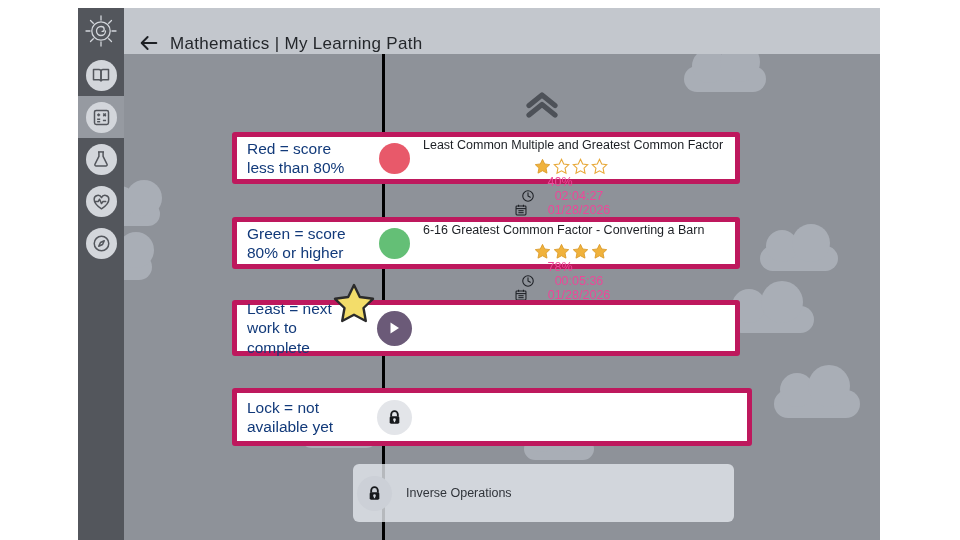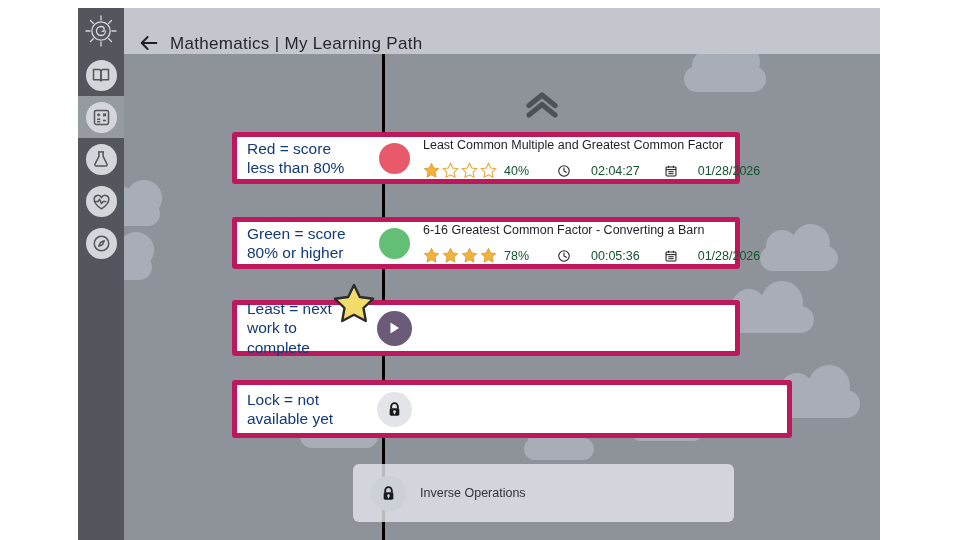--- a/index.html
+++ b/index.html
@@ -79,34 +79,34 @@
   }
   .lockbtn {
     width:35px; height:35px; border-radius:50%; background:#e3e5e9;
     display:flex; align-items:center; justify-content:center;
   }
   .body-col {
     flex:1; display:flex; flex-direction:column; justify-content:space-between;
     padding-right:10px; gap:5px;
   }
   .ctitle { font-size:12.5px; color:#1c1f24; line-height:1.3; }
-  .meta { display:flex; align-items:center; gap:0; font-size:12.5px; color:#14532d; }
+  .meta { display:flex; align-items:center; gap:0; font-size:12.5px; color:#ec4899;flex-direction:column; }
   .stars { display:flex; align-items:center; gap:2px; margin-right:7px; }
   .pct { margin-right:28px; font-size:12.5px; }
   .mitem { display:flex; align-items:center; gap:20px; margin-right:24px; }
   .mitem svg { display:block; }
 
   .starbadge {
     position:absolute; width:42px; height:40px; z-index:5;
   }
 
   
   .card-dim {
     position:absolute; background:rgba(228,231,236,0.80);
-    border-radius:6px; display:flex; align-items:center; padding-left:18px; gap:14px;
+    border-radius:6px; display:flex; align-items:center; padding-left:4px; gap:14px;
   }
   .card-dim .ctitle { color:#30343a; font-size:12.5px; }
 </style>
 </head>
 <body>
 
 <div id="app">
 
   <div class="sidebar">
 
@@ -347,21 +347,21 @@
       </div>
       <div class="badge-col">
         <span class="playbtn">
           <svg width="16" height="16" viewBox="0 0 16 16">
             <polygon points="4.5,2.6 13,8 4.5,13.4" fill="#ffffff"></polygon>
           </svg>
         </span>
       </div>
     </div>
 
-    <div class="card" style="left:108px;top:326px;width:560px;height:58px;">
+    <div class="card" style="left:108px;top:334px;width:520px;height:58px;">
       <div class="legend">
         <span>
           <span>Lock = not</span><br>
           <span>available yet</span>
         </span>
       </div>
       <div class="badge-col">
         <span class="lockbtn">
           <svg width="17" height="17" viewBox="0 0 24 24">
             <path d="M7.3 10.5V7.6a4.7 4.7 0 0 1 9.4 0v2.9" fill="none" stroke="#17191c" stroke-width="2.6"></path>

